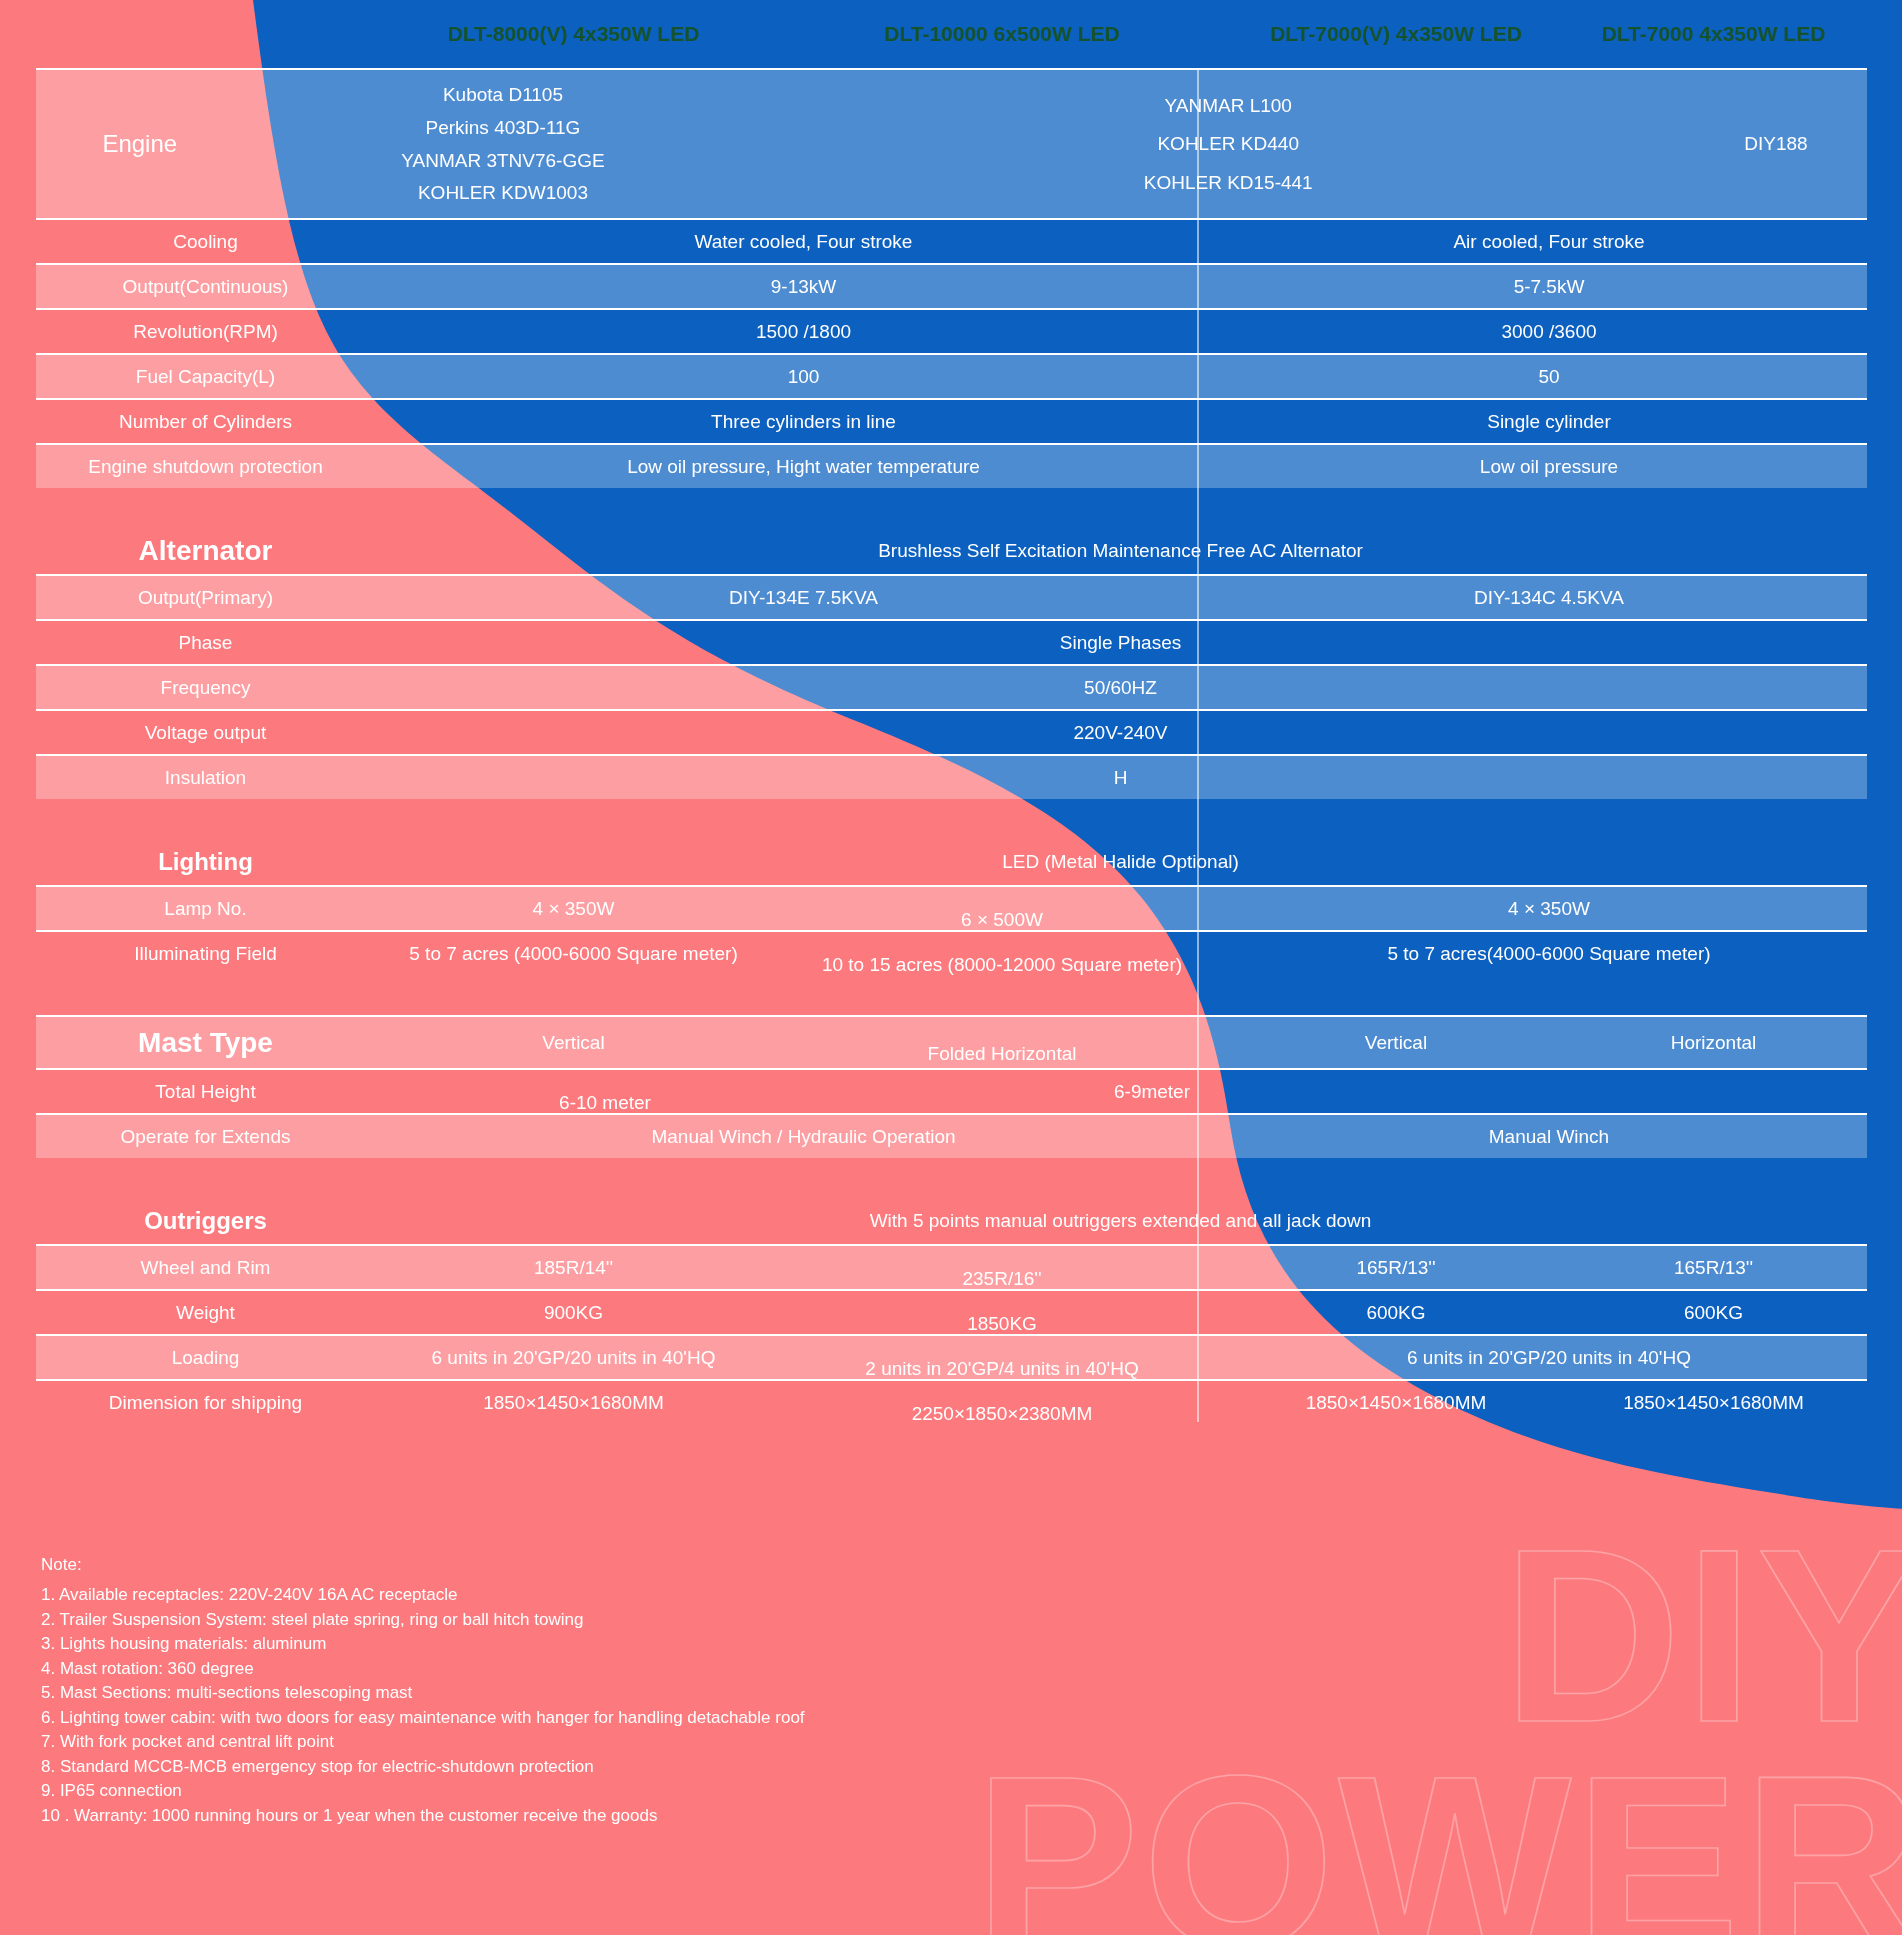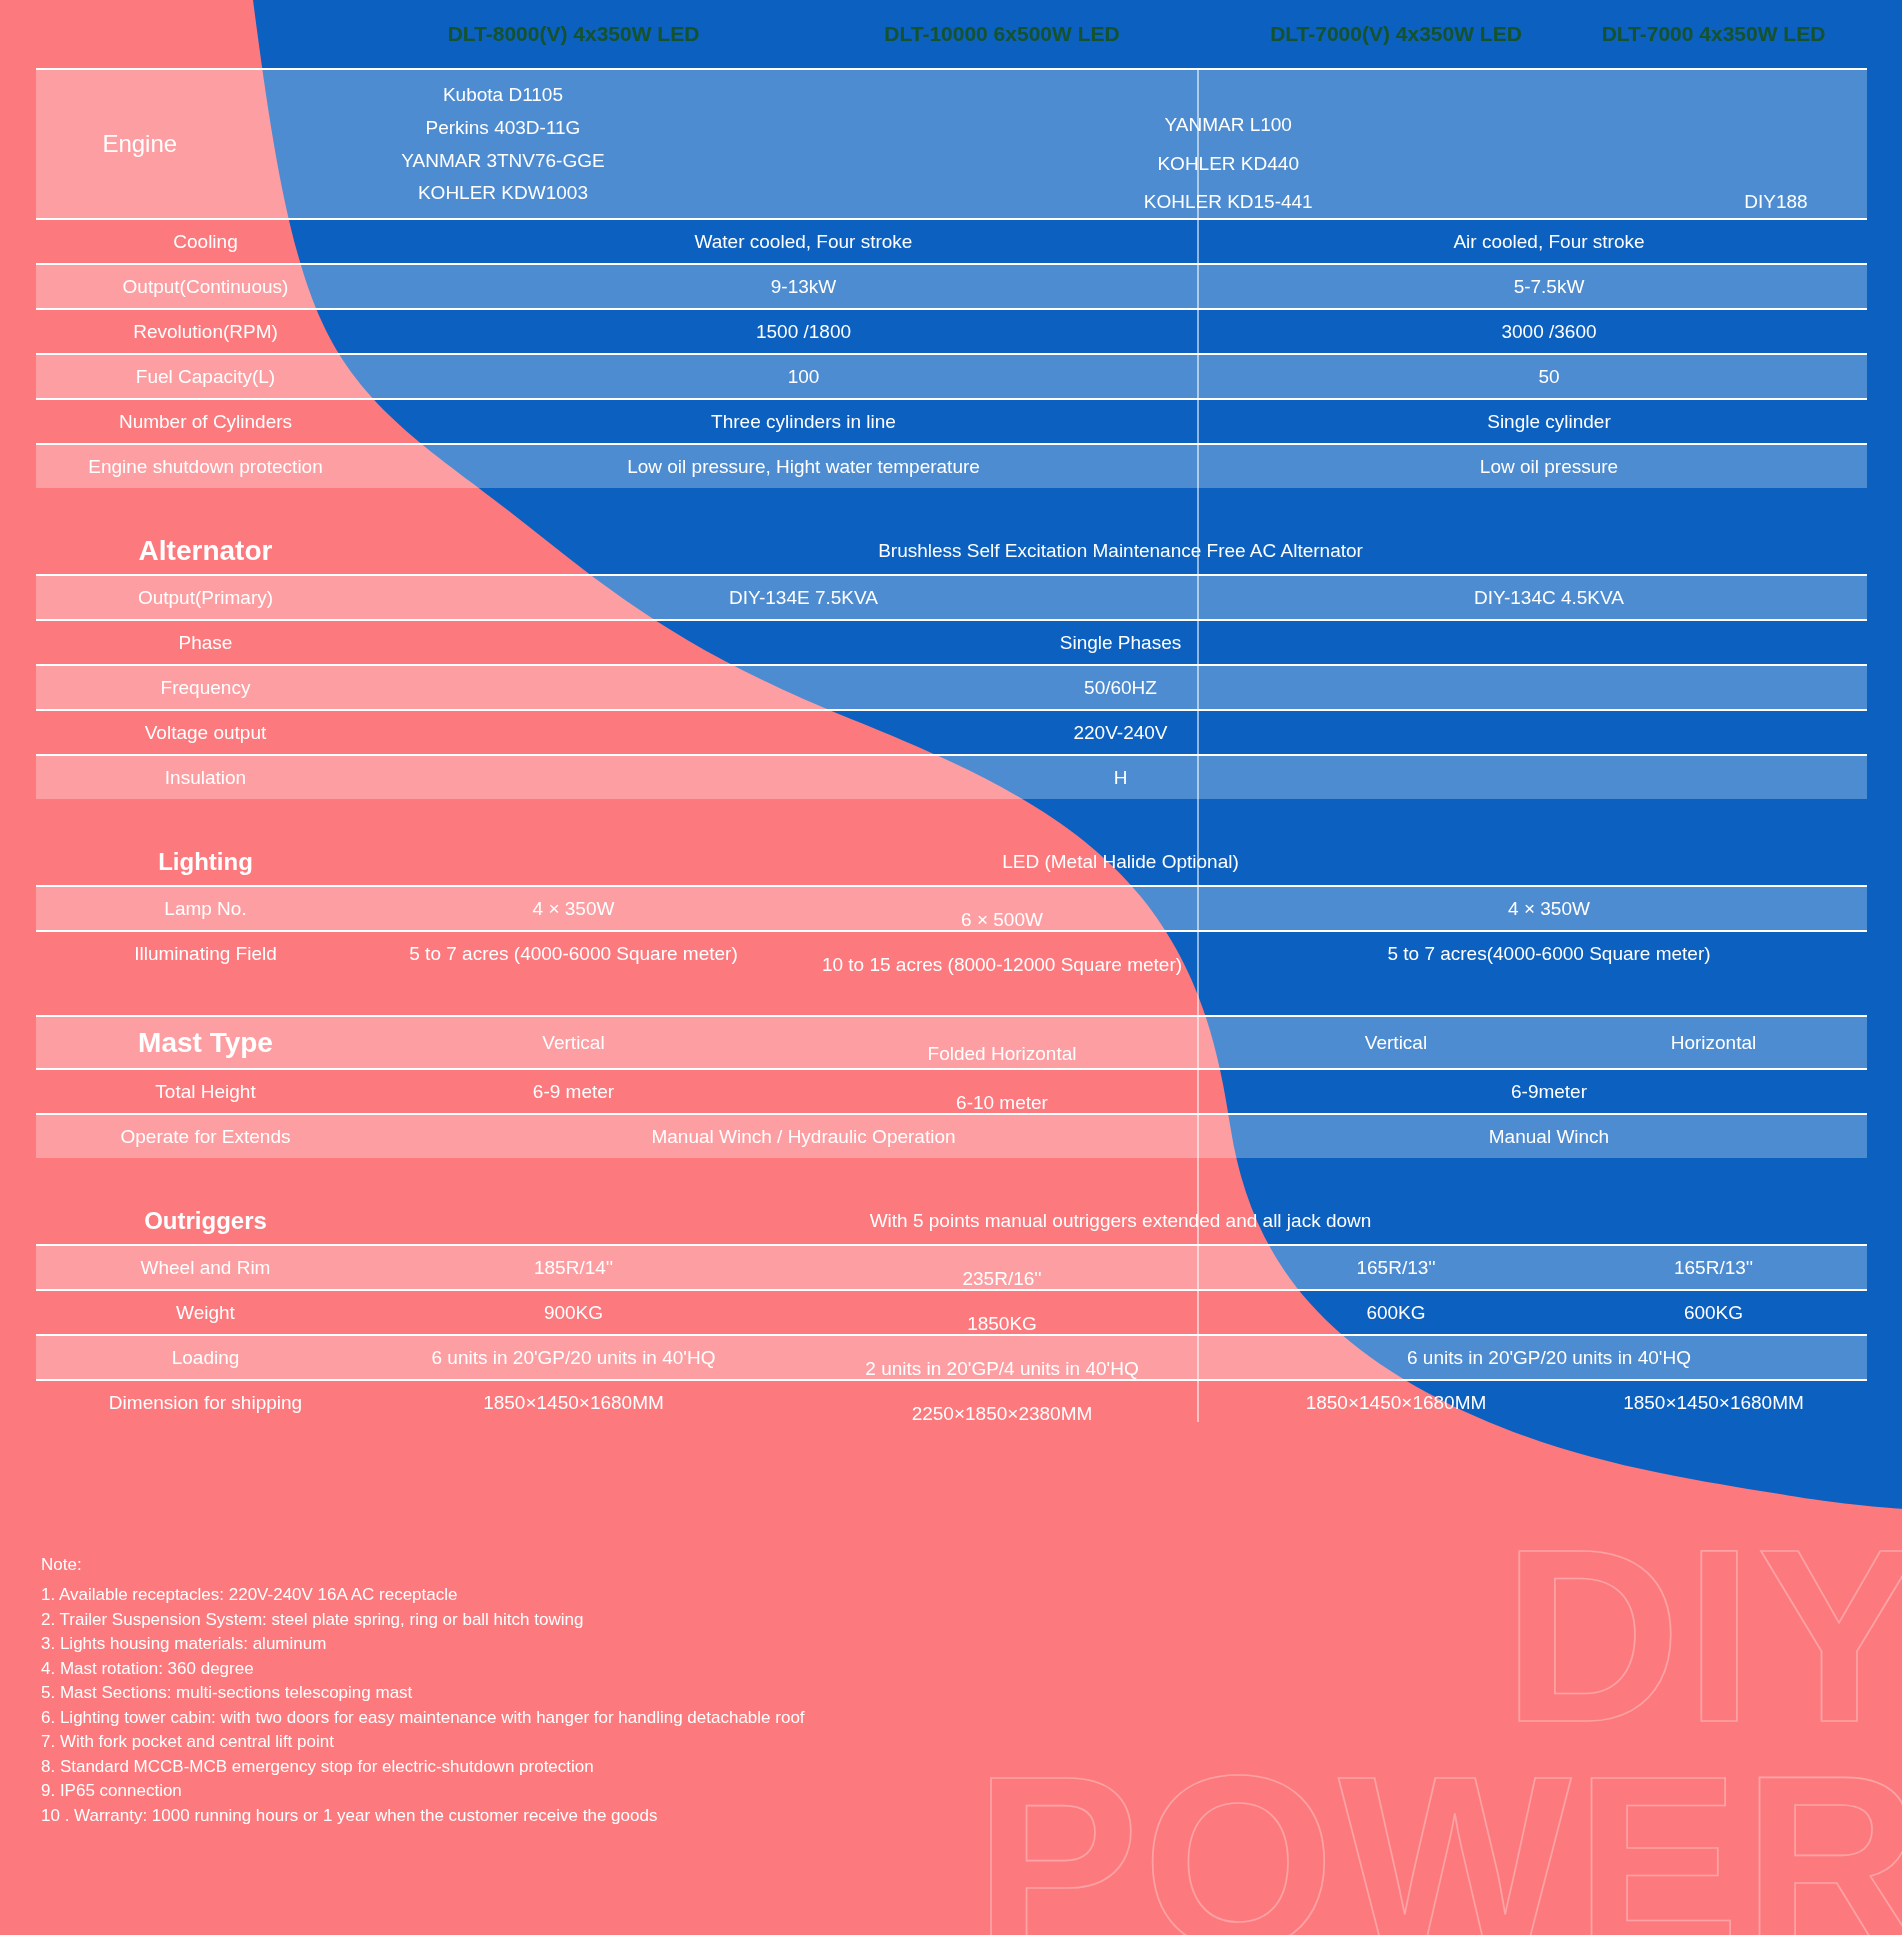--- a/index.html
+++ b/index.html
@@ -63,21 +63,21 @@
   .sect::before { display:none; }
 
   .r-eng { height:150px; }
   .r-std { height:45px; }
   .r-sect { height:46px; }
   .r-two { height:53px; }
 
   .eng-list { display:flex; flex-direction:column; align-items:center;
               justify-content:center; gap:7px; }
   .eng-list div { white-space:nowrap; }
-  .eng-grid { display:flex; align-items:flex-end; width:100%; height:100%; }
+  .eng-grid { display:flex; align-items:center; width:100%; height:100%; }
   .eng-grid .left { flex:1 1 auto; display:flex; flex-direction:column;
                     align-items:center; justify-content:center; gap:12.7px; }
   .eng-grid .right { width:173px; display:flex; align-items:center;
                      justify-content:center; }
 
   .vdiv { position:absolute; left:1197px; top:0; width:1.7px;
           background:rgba(255,255,255,0.55); z-index:3; }
 
   #notes { position:absolute; left:41px; top:1553px; z-index:3;
            color:#fff; font-size:17px; line-height:1.44; }
@@ -231,21 +231,20 @@
     <div class="row tint r-two">
       <div class="cell c-label" style="font-size:28px;font-weight:bold;">Mast Type</div>
       <div class="cell c-a">Vertical</div>
       <div class="cell c-b">Folded Horizontal</div>
       <div class="cell c-c">Vertical</div>
       <div class="cell c-d">Horizontal</div>
     </div>
 
     <div class="row r-std">
       <div class="cell c-label">Total Height</div>
-      <div class="cell c-a">6-9 meter</div>
       <div class="cell c-b">6-10 meter</div>
       <div class="cell c-cd">6-9meter</div>
     </div>
 
     <div class="row tint r-std">
       <div class="cell c-label">Operate for Extends</div>
       <div class="cell c-ab">Manual Winch / Hydraulic Operation</div>
       <div class="cell c-cd">Manual Winch</div>
     </div>
 

